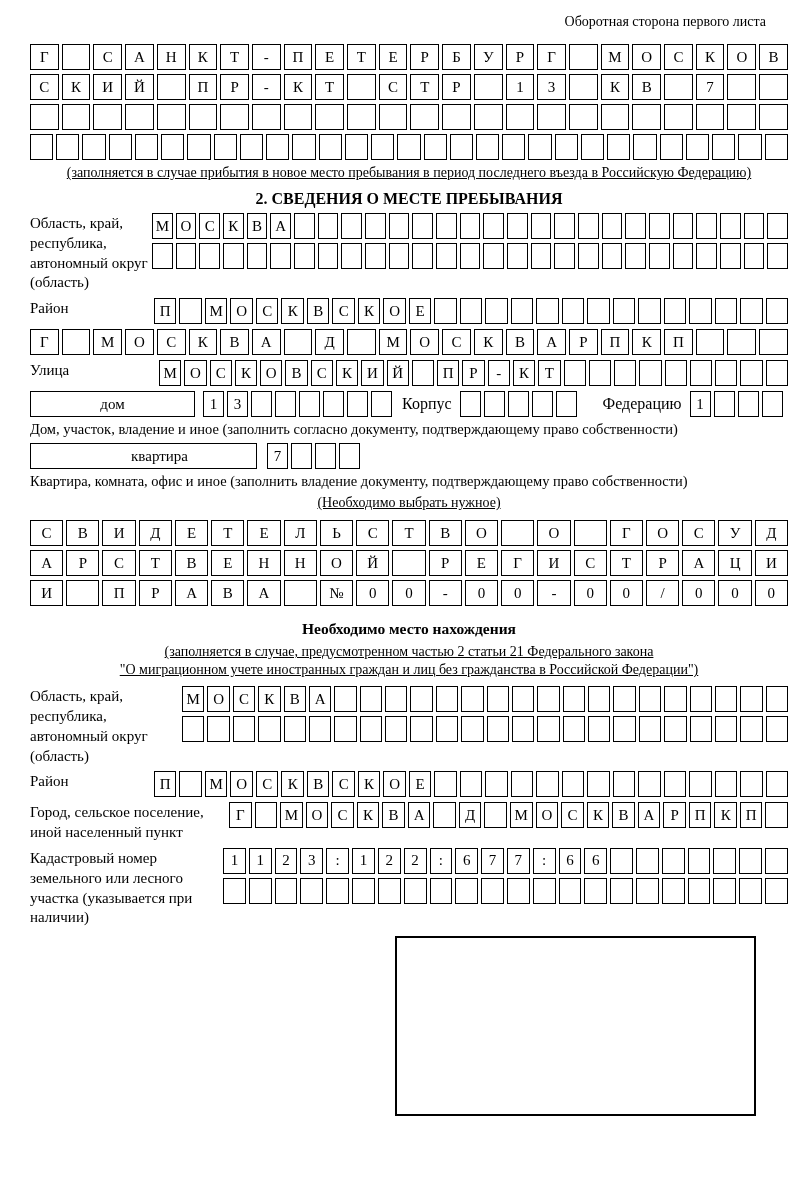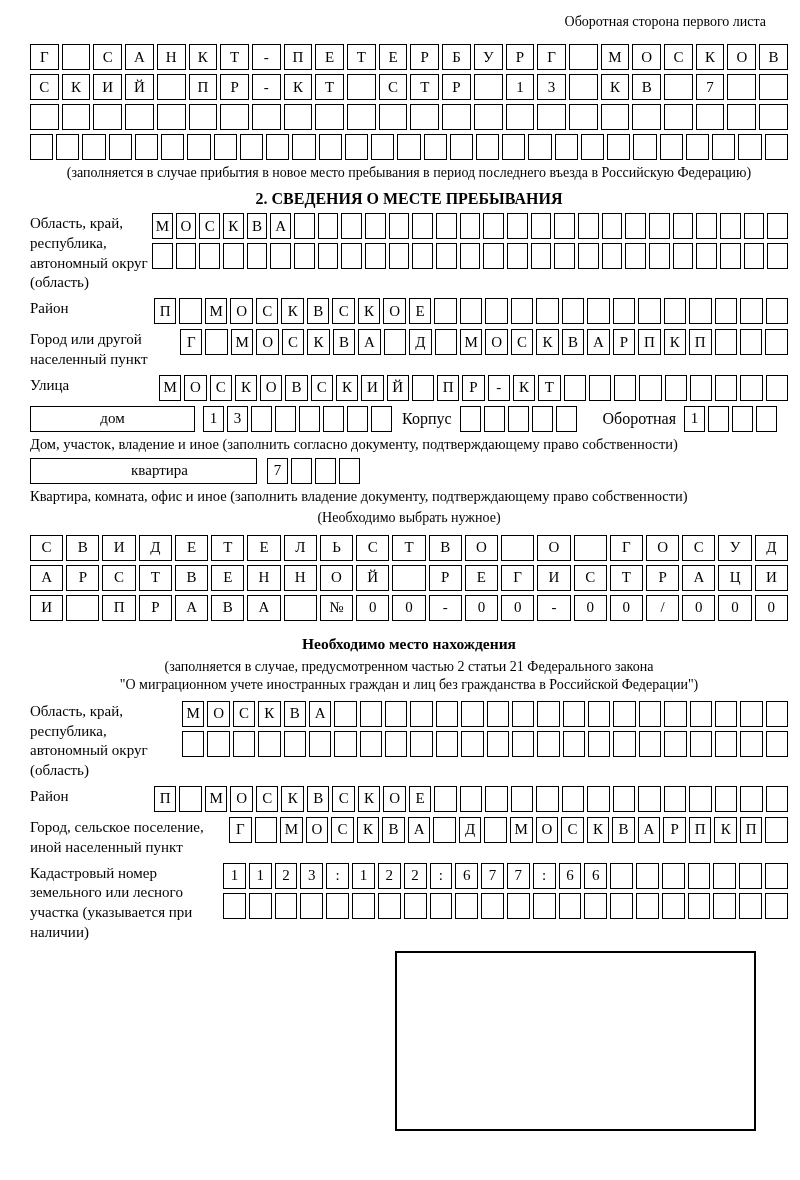--- a/index.html
+++ b/index.html
@@ -13,21 +13,21 @@
   .cells{display:flex;gap:3px;flex:1;min-width:0;}
   .cell{flex:1;height:24px;border:1.6px solid #000;display:flex;align-items:center;justify-content:center;
         font-size:15px;min-width:0;background:#fff;}
   .cells.fixed{flex:none;}
   .cells.fixed .cell{flex:0 0 19px;}
 
   .w145{width:145px;} .w122{width:122px;} .w124{width:124px;} .w150{width:150px;}
   .w129{width:129px;} .w152{width:152px;} .w199{width:199px;} .w193{width:193px;} .w220{width:220px;}
 
   .fullrow{margin-top:4px;}
-  .caption-center{text-align:center;font-size:14px;margin-top:5px;}
+  .caption-center{text-align:center;font-size:14px;margin-top:5px;text-decoration:underline;}
   .caption-left{font-size:14.5px;margin-top:4px;}
   .sec-title{text-align:center;font-weight:bold;font-size:16px;margin:9px 0 5px;}
   .sub-title{text-align:center;font-weight:bold;font-size:15.5px;margin:14px 0 6px;}
 
   .namedbox{flex:none;height:24px;border:1.6px solid #000;display:flex;align-items:center;justify-content:center;
             font-size:15px;}
   .dom-box{width:163px;}
   .kv-box{width:193px;padding-left:32px;}
   .inline-lbl{flex:none;font-size:16px;line-height:26px;}
   .gap8{width:8px;flex:none;} .gap10{width:10px;flex:none;} .gap26{width:26px;flex:none;}
@@ -251,21 +251,20 @@
         <div class="cell"></div>
         <div class="cell"></div>
         <div class="cell"></div>
         <div class="cell"></div>
         <div class="cell"></div>
         <div class="cell"></div>
       </div>
   </div>
 
   <div class="field">
-    <div class="label w150">Город или другой населенный пункт</div>
     <div class="cells">
         <div class="cell">Г</div>
         <div class="cell"></div>
         <div class="cell">М</div>
         <div class="cell">О</div>
         <div class="cell">С</div>
         <div class="cell">К</div>
         <div class="cell">В</div>
         <div class="cell">А</div>
         <div class="cell"></div>
@@ -335,21 +334,21 @@
     <div class="inline-lbl">Корпус</div>
     <div class="gap8"></div>
     <div class="cells fixed">
         <div class="cell"></div>
         <div class="cell"></div>
         <div class="cell"></div>
         <div class="cell"></div>
         <div class="cell"></div>
       </div>
     <div class="gap26"></div>
-    <div class="inline-lbl">Оборотная</div>
+    <div class="inline-lbl">Федерацию</div>
     <div class="gap8"></div>
     <div class="cells fixed">
         <div class="cell">1</div>
         <div class="cell"></div>
         <div class="cell"></div>
         <div class="cell"></div>
       </div>
   </div>
   <div class="caption-left">Дом, участок, владение и иное (заполнить согласно документу, подтверждающему право собственности)</div>
 

